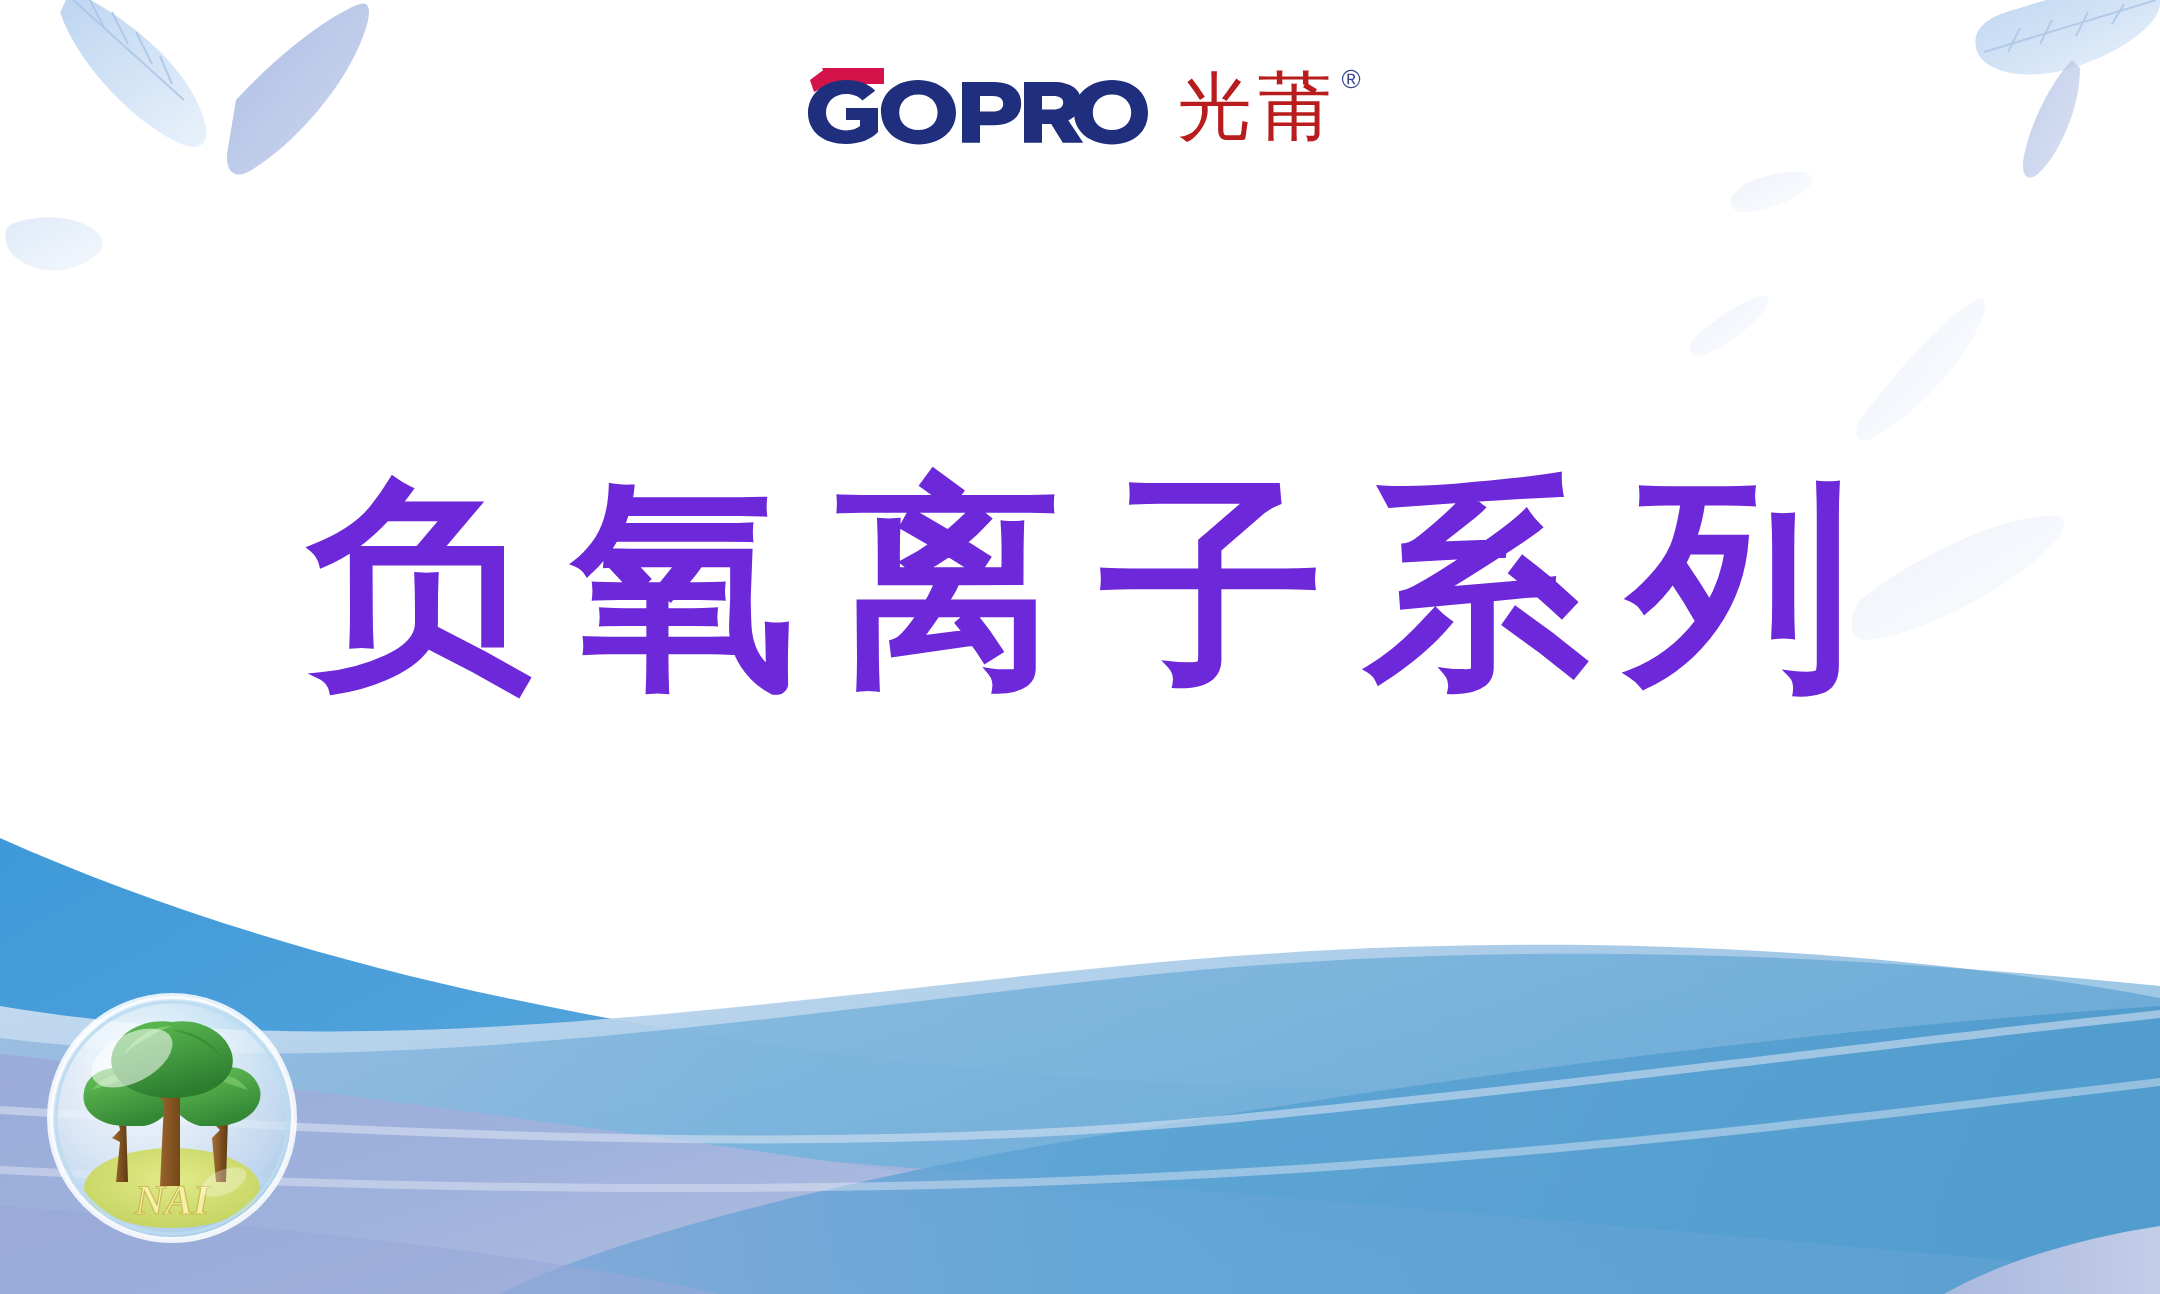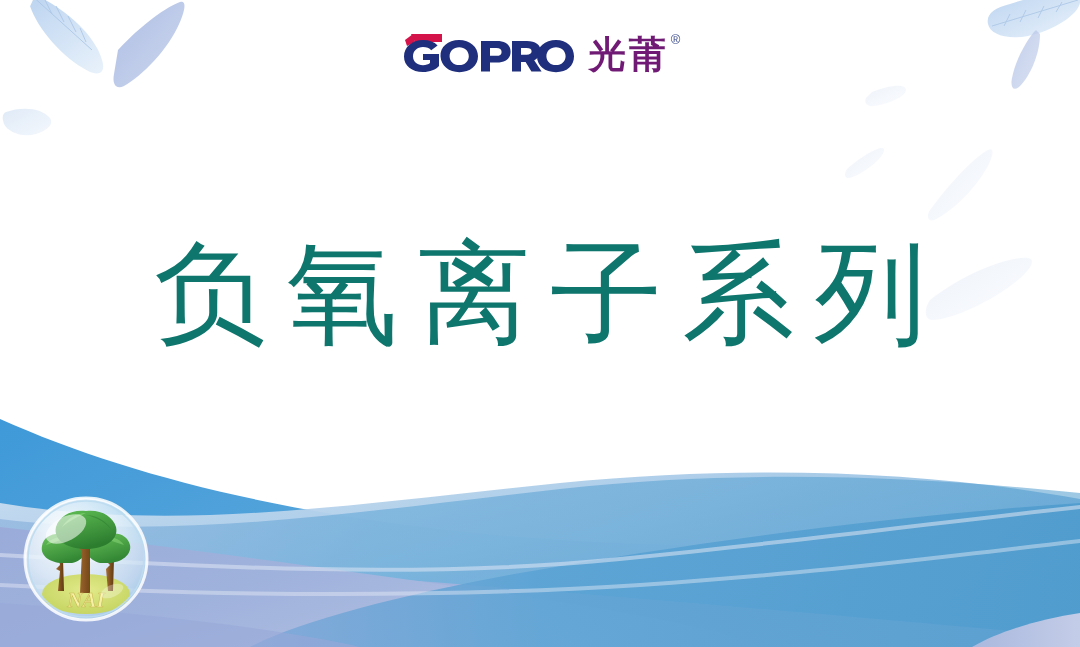--- a/index.html
+++ b/index.html
@@ -35,22 +35,22 @@
     position:absolute;
     top:33px; left:0; width:1080px;
     display:flex; align-items:center; justify-content:center;
     gap:0px;
     z-index:6;
   }
   #logo-mark { display:block; }
   #brand-cn {
     font-family:"Liberation Serif", serif;
     font-size:37px;
-    font-weight:700;
-    color:#701a75;
+    font-weight:400;
+    color:#b91c1c;
     letter-spacing:3px;
     margin-left:15px;
     line-height:1;
     position:relative;
     top:1px;
   }
   #brand-reg {
     font-family:"Liberation Sans", sans-serif;
     font-size:13px;
     color:#3b4a8c;
@@ -62,24 +62,24 @@
   
   #headline {
     position:absolute;
     top:236px; left:0; width:1080px;
     text-align:center;
     z-index:6;
   }
   #headline-text {
     display:inline-block;
     font-family:"Liberation Serif", serif;
-    font-weight:400;
+    font-weight:700;
     font-size:112px;
     line-height:1.05;
-    color:#0f766e;
+    color:#6d28d9;
     letter-spacing:20px;
     text-indent:20px;
     white-space:nowrap;
   }
 
   
   #nai-badge {
     position:absolute;
     left:20px; top:493px;
     width:132px; height:132px;

